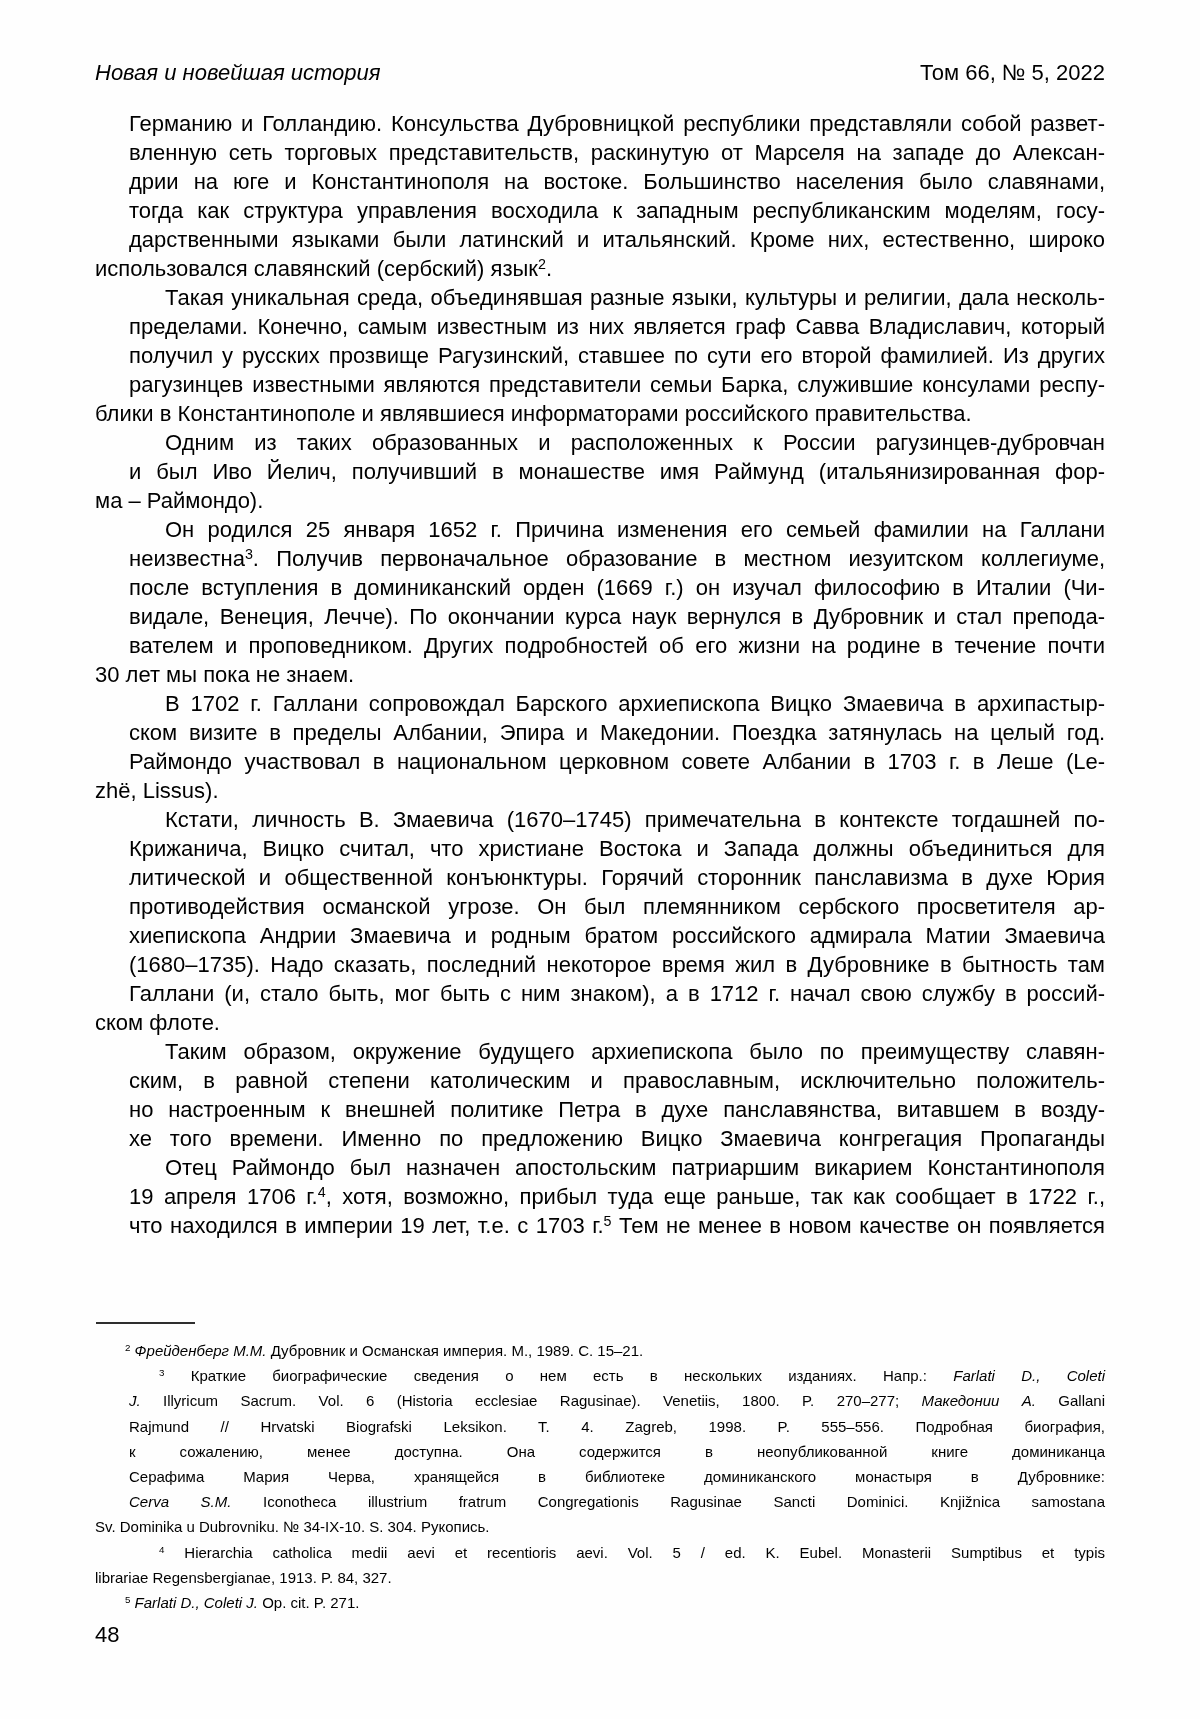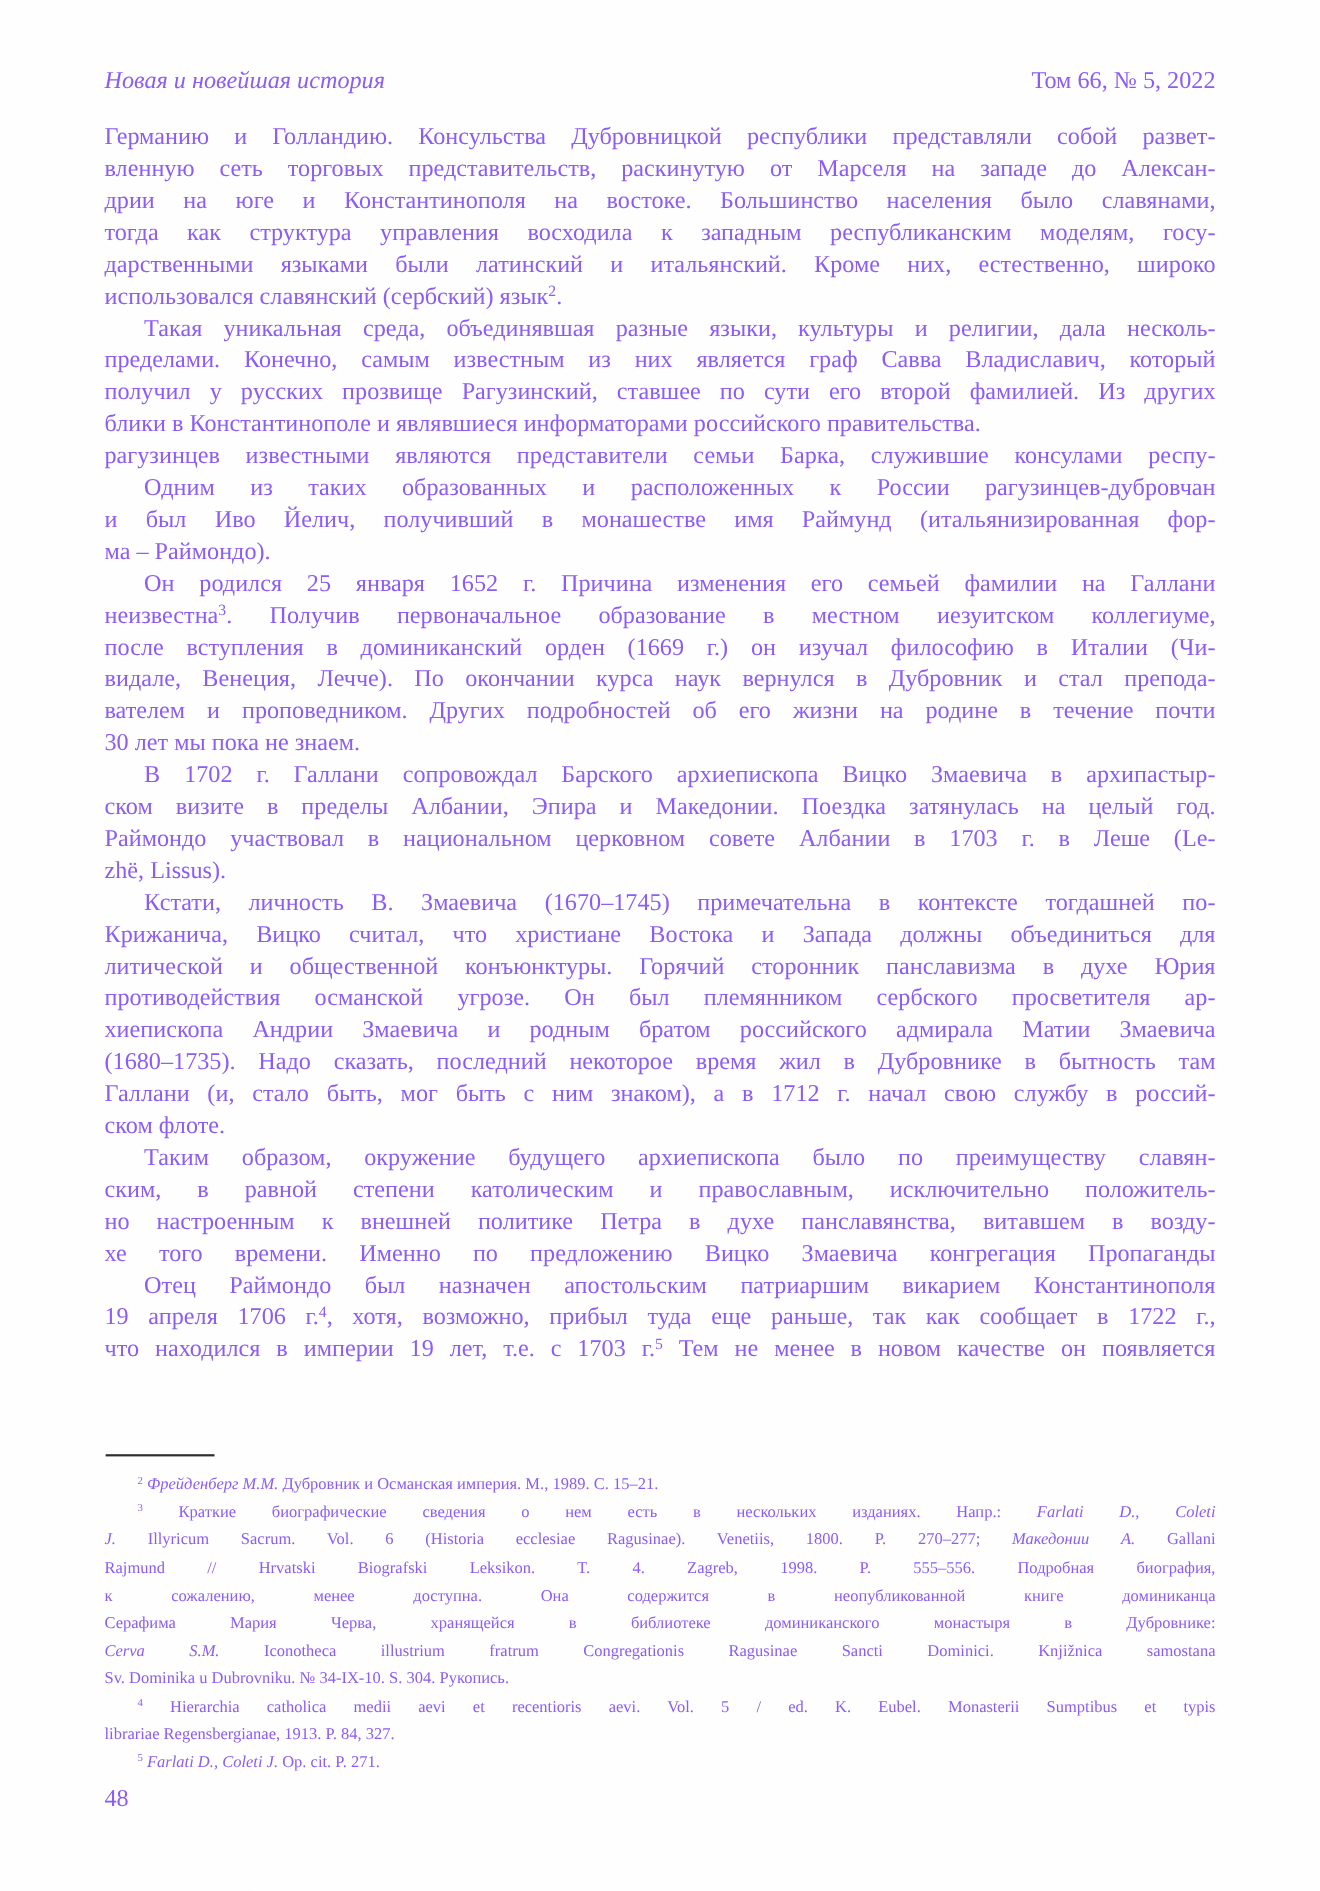--- a/index.html
+++ b/index.html
@@ -2,22 +2,22 @@
 <html><head>
 <meta charset="utf-8">
 <style>
   html, body { margin: 0; padding: 0; background: #e8e8e8; }
   .page {
     position: relative;
     width: 1200px;
     height: 1719px;
     margin: 0 auto;
     background: #fefefe;
-    color: #8b5cf6;
-    font-family: Liberation Serif, serif;
+    color: #000000;
+    font-family: Liberation Sans, sans-serif;
     overflow: hidden;
   }
   .header {
     position: absolute;
     left: 95px;
     top: 60px;
     width: 1010px;
     display: flex;
     justify-content: space-between;
     font-size: 22px;
@@ -35,21 +35,21 @@
   }
   .footnotes {
     position: absolute;
     left: 95px;
     top: 1338px;
     width: 1010px;
     font-size: 15px;
     line-height: 25.2px;
   }
   .line { text-align: justify; }
-  .line.full { text-align-last: justify; }
+  .line.full { text-align-last: justify; margin-left: 34px; }
   .body-text .line.first-indent { padding-left: 36px; }
   .footnotes .line.first-indent { padding-left: 30px; }
   .ital { font-style: italic; }
   .sup {
     font-size: 0.65em;
     position: relative;
     top: -0.5em;
     line-height: 0;
   }
   .fnrule {
@@ -81,22 +81,22 @@
         <div class="line full"><span>вленную сеть торговых представительств, раскинутую от Марселя на западе до Алексан-</span></div>
         <div class="line full"><span>дрии на юге и Константинополя на востоке. Большинство населения было славянами,</span></div>
         <div class="line full"><span>тогда как структура управления восходила к западным республиканским моделям, госу-</span></div>
         <div class="line full"><span>дарственными языками были латинский и итальянский. Кроме них, естественно, широко</span></div>
         <div class="line"><span>использовался славянский (сербский) язык</span><span class="sup">2</span><span>.</span></div>
       </div>
       <div class="para">
         <div class="line full first-indent"><span>Такая уникальная среда, объединявшая разные языки, культуры и религии, дала несколь-</span></div>
         <div class="line full"><span>пределами. Конечно, самым известным из них является граф Савва Владиславич, который</span></div>
         <div class="line full"><span>получил у русских прозвище Рагузинский, ставшее по сути его второй фамилией. Из других</span></div>
+        <div class="line full"><span>рагузинцев известными являются представители семьи Барка, служившие консулами респу-</span></div>
         <div class="line"><span>блики в Константинополе и являвшиеся информаторами российского правительства.</span></div>
-        <div class="line full"><span>рагузинцев известными являются представители семьи Барка, служившие консулами респу-</span></div>
       </div>
       <div class="para">
         <div class="line full first-indent"><span>Одним из таких образованных и расположенных к России рагузинцев-дубровчан</span></div>
         <div class="line full"><span>и был Иво Йелич, получивший в монашестве имя Раймунд (итальянизированная фор-</span></div>
         <div class="line"><span>ма – Раймондо).</span></div>
       </div>
       <div class="para">
         <div class="line full first-indent"><span>Он родился 25 января 1652 г. Причина изменения его семьей фамилии на Галлани</span></div>
         <div class="line full"><span>неизвестна</span><span class="sup">3</span><span>. Получив первоначальное образование в местном иезуитском коллегиуме,</span></div>
         <div class="line full"><span>после вступления в доминиканский орден (1669 г.) он изучал философию в Италии (Чи-</span></div>

